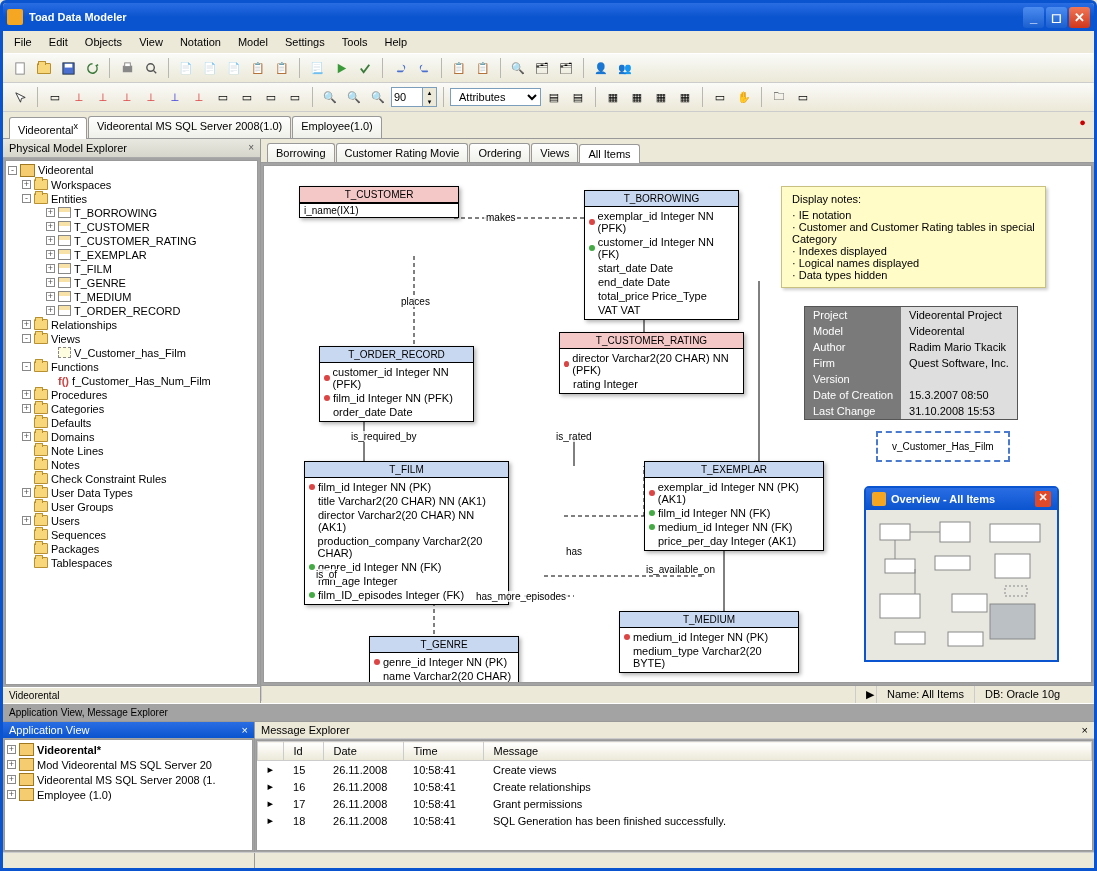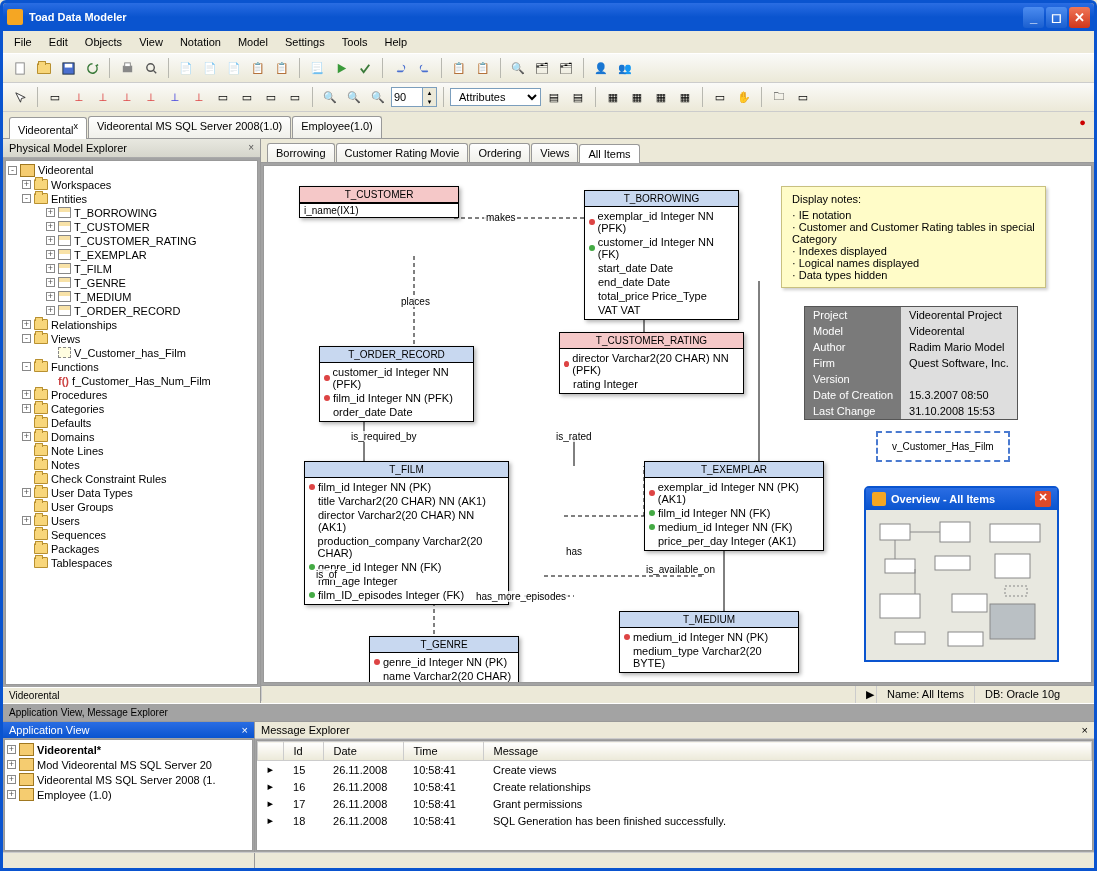--- a/index.html
+++ b/index.html
@@ -602,21 +602,21 @@
                 <tr>
                   <td>Project</td>
                   <td>Videorental Project</td>
                 </tr>
                 <tr>
                   <td>Model</td>
                   <td>Videorental</td>
                 </tr>
                 <tr>
                   <td>Author</td>
-                  <td>Radim Mario Model</td>
+                  <td>Radim Mario Tkacik</td>
                 </tr>
                 <tr>
                   <td>Firm</td>
                   <td>Quest Software, Inc.</td>
                 </tr>
                 <tr>
                   <td>Version</td>
                   <td></td>
                 </tr>
                 <tr>

